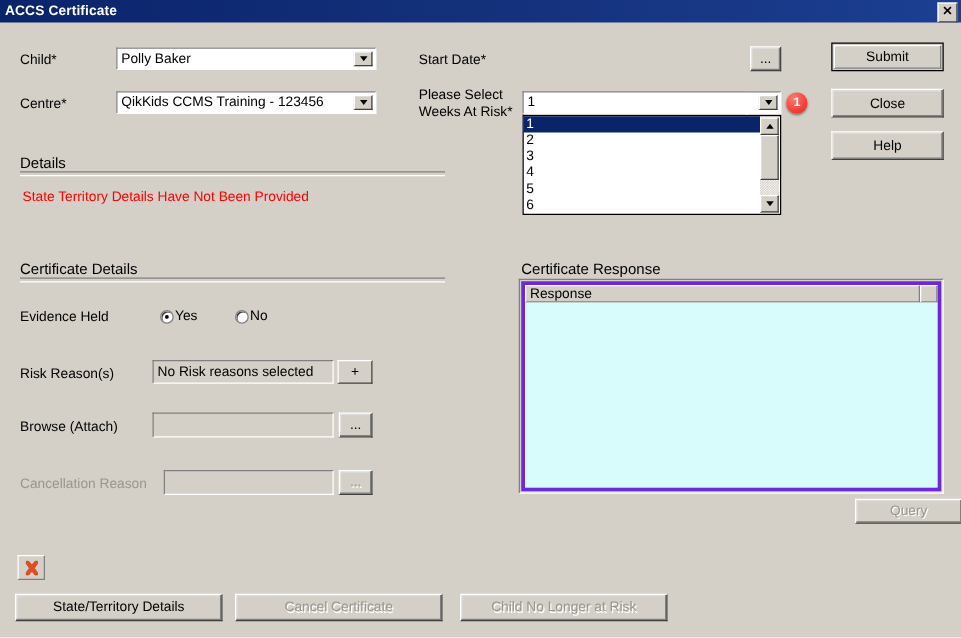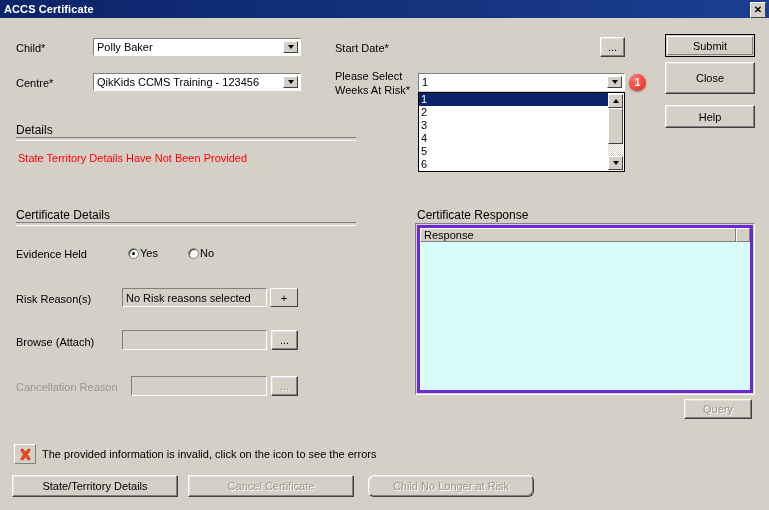--- a/index.html
+++ b/index.html
@@ -421,21 +421,21 @@
         </div>
     </div>
   </div>
 
   <div id="weeks-badge" style="left:629px; top:74px;">1</div>
 
   <div class="btn default" style="left:665px; top:34px; width:90px; height:23px;">
     <span class="inner"></span>
     <span>Submit</span>
   </div>
-  <div class="btn" style="left:665px; top:62px; width:90px; height:32px;">
+  <div class="btn" style="left:665px; top:71px; width:90px; height:23px;">
     <span>Close</span>
   </div>
   <div class="btn" style="left:665px; top:105px; width:90px; height:23px;">
     <span>Help</span>
   </div>
 
   <div class="group-head" style="left:16px; top:123px;">Details</div>
   <div class="group-line" style="left:16px; top:137px; width:340px;"></div>
   <div class="details-msg" style="left:18px; top:152px;">State Territory Details Have Not Been Provided</div>
 
@@ -473,34 +473,33 @@
   <div class="group-head" style="left:417px; top:208px;">Certificate Response</div>
   <div id="resp-grid" style="left:415px; top:223px; width:340px; height:172px;">
     <div class="gr-inner">
       <div class="hdr-row">
         <div class="hdr-cell wide">Response</div>
         <div class="hdr-cell narrow"></div>
       </div>
       <div class="grid-body"></div>
     </div>
   </div>
-  <div class="btn disabled" style="left:684px; top:399px; width:68px; height:20px;">
+  <div class="btn disabled" style="left:684px; top:399px; width:86px; height:20px;">
     <span>Query</span>
   </div>
 
   <div id="err-icon" style="left:14px; top:444px;">
     <svg width="13" height="13" viewBox="0 0 13 13" aria-hidden="true">
       <path d="M2,1 L4,1 L6.5,4 L9,1 L11,1 L11,3 L8.5,6.5 L11,10 L11,12 L9,12 L6.5,9 L4,12 L2,12 L2,10 L4.5,6.5 L2,3 Z" fill="#e84b20" stroke="#b8380f" stroke-width="0.5"></path>
     </svg>
   </div>
-  <div id="err-text" style="left:42px; top:448px;">The provided information is invalid, click on the icon to see the errors</div>
 
   <div class="btn" style="left:12px; top:475px; width:166px; height:22px;">
     <span>State/Territory Details</span>
   </div>
   <div class="btn disabled" style="left:188px; top:475px; width:166px; height:22px;">
     <span>Cancel Certificate</span>
   </div>
-  <div class="btn disabled" style="left:368px; top:475px; width:166px; height:22px;border-radius:6px;">
+  <div class="btn disabled" style="left:368px; top:475px; width:166px; height:22px;">
     <span>Child No Longer at Risk</span>
   </div>
 
 </div>
 
 </body></html>

